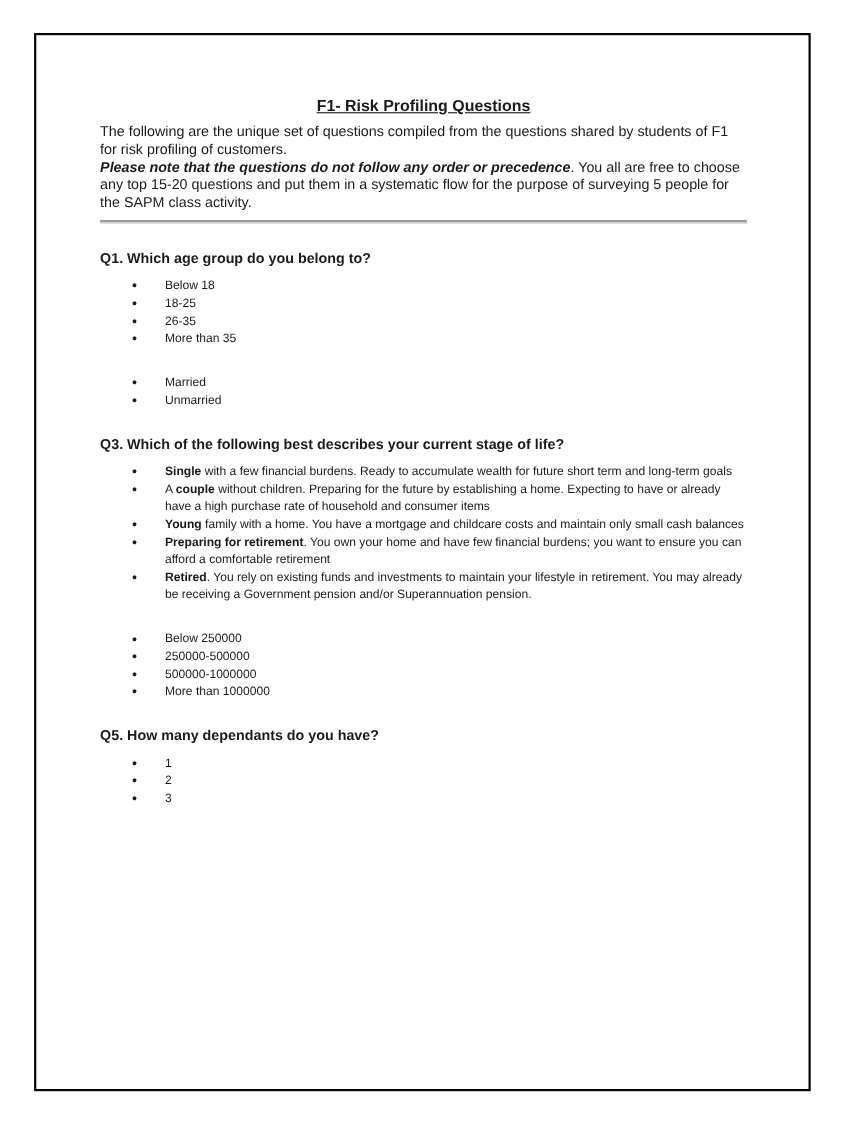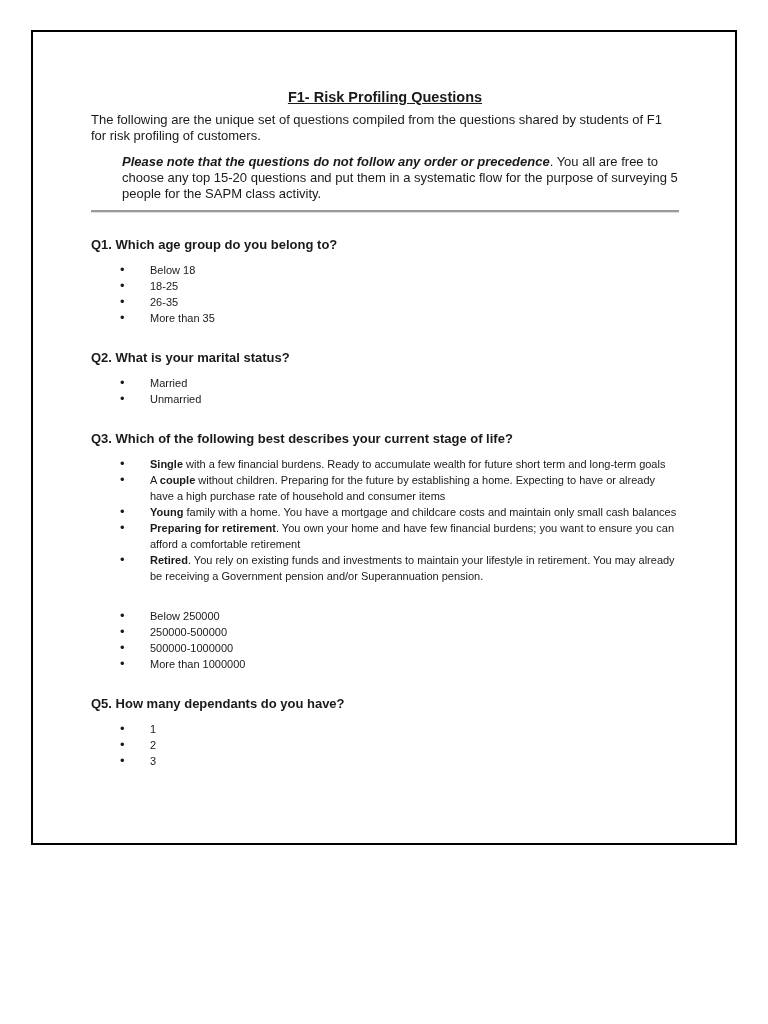--- a/index.html
+++ b/index.html
@@ -16,42 +16,42 @@
     width: 768px;
     height: 1024px;
     background: #ffffff;
     overflow: hidden;
   }
   .page {
     position: absolute;
     left: 31px;
     top: 30px;
     width: 706px;
-    height: 815px;
+    height: 962px;
     box-sizing: border-box;
     border: 2px solid #000000;
     background: #ffffff;
     padding: 57px 56px 0 58px;
   }
   .doc-title {
     margin: 0;
     font-size: 14.5px;
     line-height: 16px;
     font-weight: bold;
     text-align: center;
     text-decoration: underline;
     margin-bottom: 7px;
   }
   .para {
     margin: 0;
     font-size: 13px;
     line-height: 16px;
   }
-  .intro { margin-bottom: 10px; }
-  .note { margin-bottom: 8px; margin-left: 31px; }
+  .intro { }
+  .note { margin-bottom: 8px; }
   .note-em {
     font-weight: bold;
     font-style: italic;
   }
   hr.rule {
     border: none;
     height: 2px;
     background: #9a9a9a;
     border-bottom: 1px solid #dcdcdc;
     margin: 0;
@@ -97,21 +97,20 @@
     <h2 class="q-heading">Q1. Which age group do you belong to?</h2>
     <ul class="options">
             <li>Below 18</li>
             <li>18-25</li>
             <li>26-35</li>
             <li>More than 35</li>
           </ul>
   </section>
 
   <section class="question">
-    <h2 class="q-heading">Q2. What is your marital status?</h2>
     <ul class="options">
             <li>Married</li>
             <li>Unmarried</li>
           </ul>
   </section>
 
   <section class="question">
     <h2 class="q-heading">Q3. Which of the following best describes your current stage of life?</h2>
     <ul class="options">
             <li><b>Single</b> with a few financial burdens. Ready to accumulate wealth for future short term and long-term goals</li>

